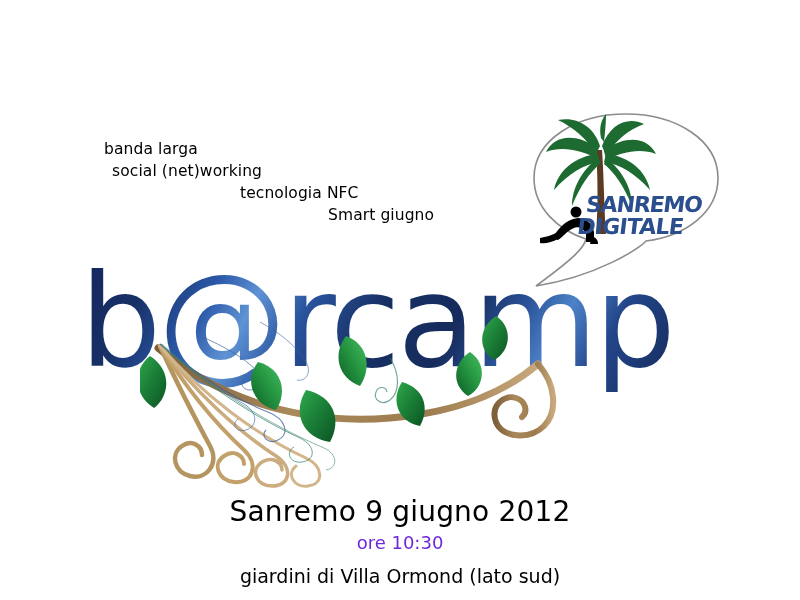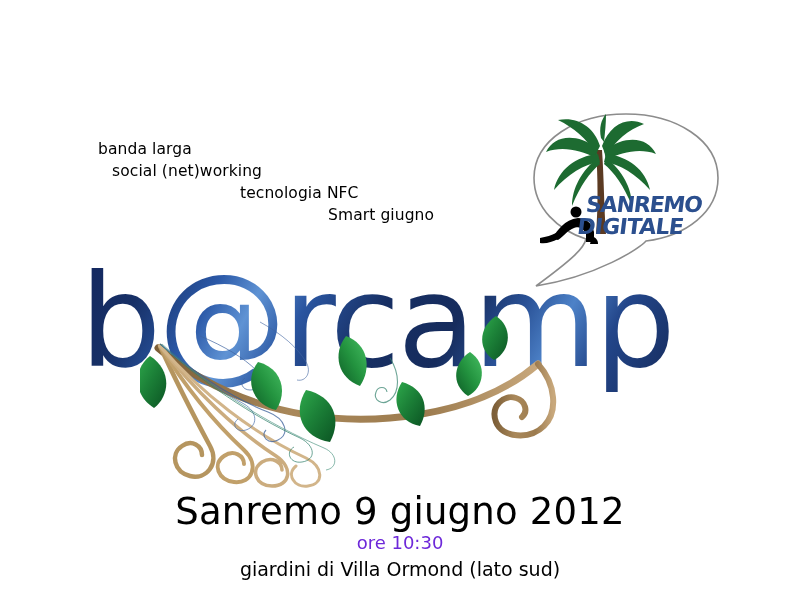--- a/index.html
+++ b/index.html
@@ -30,21 +30,21 @@
     width: 420px;
   }
   .kw {
     font-family: "DejaVu Sans", "Liberation Sans", sans-serif;
     font-size: 15.5px;
     color: #000000;
     line-height: 22px;
     white-space: pre;
     letter-spacing: 0.1px;
   }
-  .kw-0 { margin-left: 10px; }
+  .kw-0 { margin-left: 16px; }
   .kw-1 { margin-left: 24px; }
   .kw-2 { margin-left: 152px; }
   .kw-3 { margin-left: 240px; }
 
   
   .wordmark-wrap {
     position: absolute;
     left: 80px;
     top: 236px;
     width: 520px;
@@ -100,36 +100,37 @@
   
   .event-info {
     position: absolute;
     left: 0;
     top: 494px;
     width: 800px;
     text-align: center;
   }
   .ev-date {
     font-family: "DejaVu Sans", "Liberation Sans", sans-serif;
-    font-size: 37px;
+    font-size: 28px;
     color: #000000;
     line-height: 36px;
     letter-spacing: 0.2px;
   }
   .ev-time {
     font-family: "DejaVu Sans", "Liberation Sans", sans-serif;
     font-size: 18px;
     color: #6d28d9;
     line-height: 26px;
   }
   .ev-place {
     font-family: "DejaVu Sans", "Liberation Sans", sans-serif;
     font-size: 19px;
     color: #000000;
     line-height: 26px;
+    margin-top: 7px;
   }
 </style>
 </head>
 <body>
 
 <div id="poster">
 
   <div class="keywords">
     <div class="kw kw-0">banda larga</div>
     <div class="kw kw-1">social (net)working</div>

